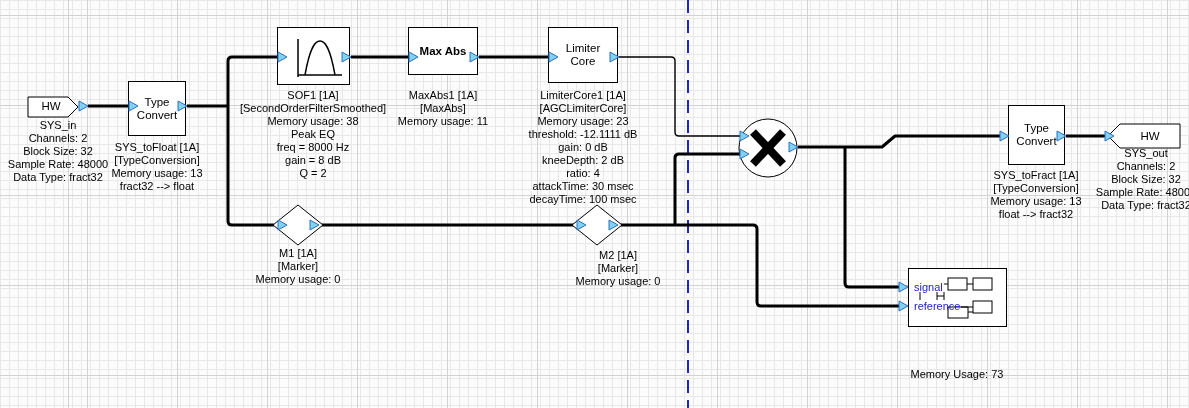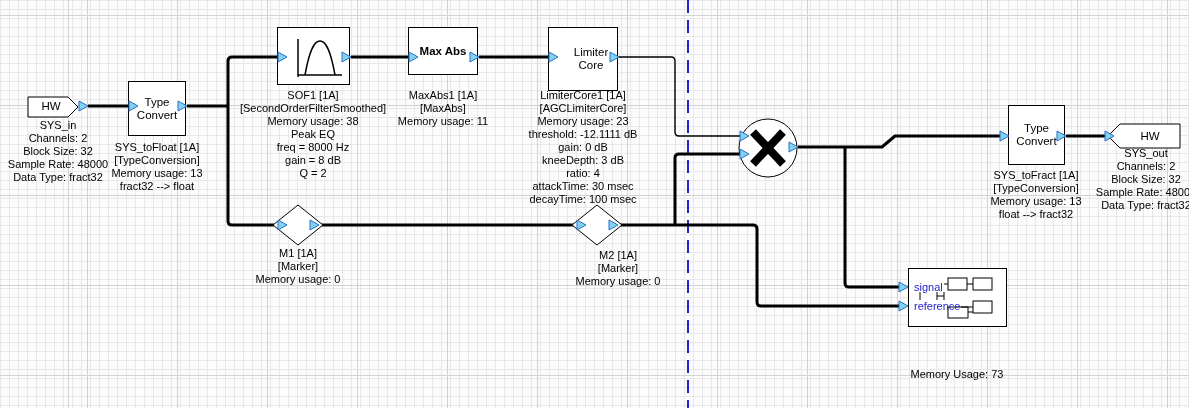--- a/index.html
+++ b/index.html
@@ -60,21 +60,21 @@
       <line x1="14" y1="8" x2="14" y2="46" stroke="#000" stroke-width="1.5"></line>
       <line x1="14" y1="44" x2="58" y2="44" stroke="#000" stroke-width="1.5"></line>
       <path d="M21 44 C26 16 31 10 36 10 C41 10 46 16 51 44" fill="none" stroke="#000" stroke-width="1.5"></path>
     </svg>
   </div>
 
   <div class="block" style="left:408px;top:27px;width:70px;height:48px;font-weight:bold;">
     <div>Max Abs</div>
   </div>
 
-  <div class="block" style="left:548px;top:27px;width:70px;height:64px;justify-content:flex-end;">
+  <div class="block" style="left:548px;top:27px;width:70px;height:56px;">
     <div class="lbl">Limiter Core</div>
   </div>
 
   <div class="block" style="left:1008px;top:105px;width:57px;height:60px;">
     <div class="lbl">Type Convert</div>
   </div>
 
   <div class="block" style="left:908px;top:268px;width:99px;height:59px;"></div>
 
   <svg class="layer" width="1189" height="408" viewBox="0 0 1189 408">
@@ -184,21 +184,21 @@
       <div>MaxAbs1 [1A]</div>
       <div>[MaxAbs]</div>
       <div>Memory usage: 11</div>
     </div>
   <div class="caption" style="left:583px;top:89px;">
       <div>LimiterCore1 [1A]</div>
       <div>[AGCLimiterCore]</div>
       <div>Memory usage: 23</div>
       <div>threshold: -12.1111 dB</div>
       <div>gain: 0 dB</div>
-      <div>kneeDepth: 3 dB</div>
+      <div>kneeDepth: 2 dB</div>
       <div>ratio: 4</div>
       <div>attackTime: 30 msec</div>
       <div>decayTime: 100 msec</div>
     </div>
   <div class="caption" style="left:298px;top:247px;">
       <div>M1 [1A]</div>
       <div>[Marker]</div>
       <div>Memory usage: 0</div>
     </div>
   <div class="caption" style="left:597px;top:249px;margin-left:21px;">

